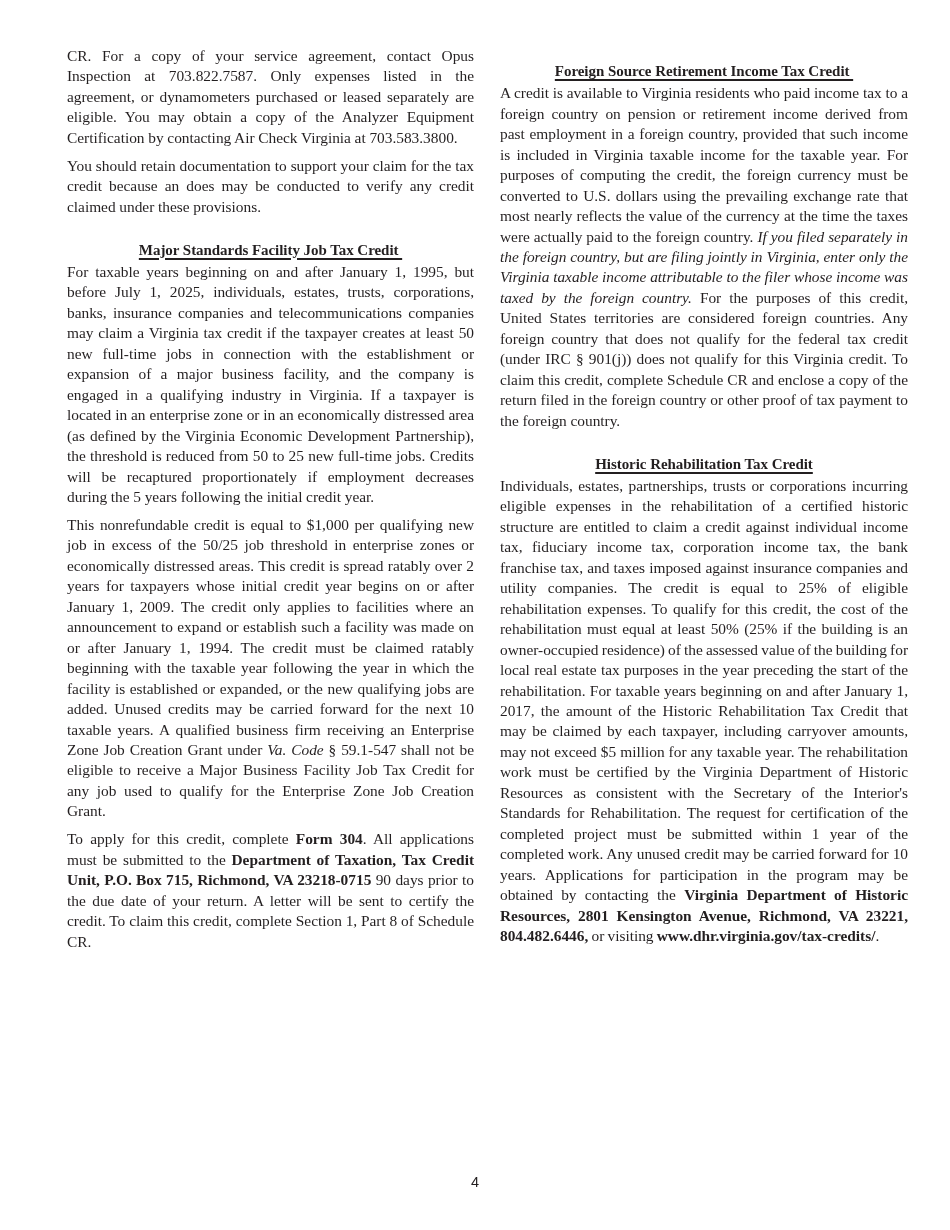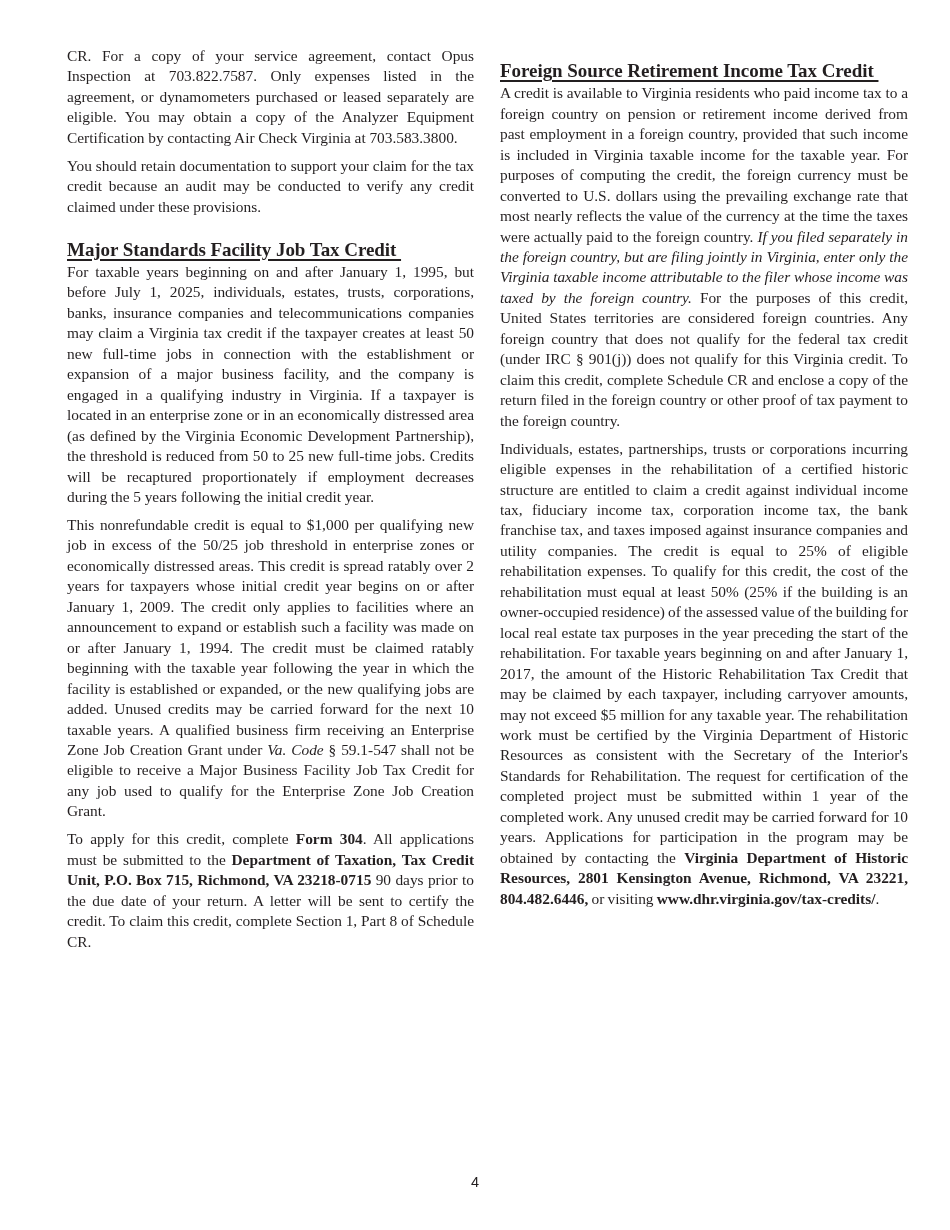--- a/index.html
+++ b/index.html
@@ -40,23 +40,23 @@
   }
   .column.left {
     padding-left: 55px;
     padding-right: 13px;
   }
   .column.right {
     padding-left: 13px;
     padding-right: 54px;
   }
   .heading {
-    font-size: 19px;
+    font-size: 15px;
     font-weight: bold;
-    text-align: left;
+    text-align: center;
     text-decoration: underline;
     text-underline-offset: 3px;
     text-decoration-thickness: 1.6px;
     margin: 0 0 2px 0;
     padding-top: 15px;
     line-height: 20.4px;
     white-space: pre;
     letter-spacing: -0.05px;
   }
   p.para {
@@ -93,21 +93,21 @@
 <body>
 
 <div class="page">
 
   <div class="columns">
 
     <div class="column left">
 
       <p class="para">CR. For a copy of your service agreement, contact Opus Inspection at 703.822.7587. Only expenses listed in the agreement, or dynamometers purchased or leased separately are eligible. You may obtain a copy of the Analyzer Equipment Certification by contacting Air Check Virginia at 703.583.3800.</p>
 
-      <p class="para">You should retain documentation to support your claim for the tax credit because an audit may be conducted to verify any credit claimed under these provisions.</p>
+      <p class="para">You should retain documentation to support your claim for the tax credit because an does may be conducted to verify any credit claimed under these provisions.</p>
 
       <h2 class="heading">Major Standards Facility Job Tax Credit </h2>
 
       <p class="para">For taxable years beginning on and after January 1, 1995, but before July 1, 2025, individuals, estates, trusts, corporations, banks, insurance companies and telecommunications companies may claim a Virginia tax credit if the taxpayer creates at least 50 new full-time jobs in connection with the establishment or expansion of a major business facility, and the company is engaged in a qualifying industry in Virginia. If a taxpayer is located in an enterprise zone or in an economically distressed area (as defined by the Virginia Economic Development Partnership), the threshold is reduced from 50 to 25 new full-time jobs. Credits will be recaptured proportionately if employment decreases during the 5 years following the initial credit year.</p>
 
       <p class="para">
         <span>This nonrefundable credit is equal to $1,000 per qualifying new job in excess of the 50/25 job threshold in enterprise zones or economically distressed areas. This credit is spread ratably over 2 years for taxpayers whose initial credit year begins on or after January 1, 2009. The credit only applies to facilities where an announcement to expand or establish such a facility was made on or after January 1, 1994. The credit must be claimed ratably beginning with the taxable year following the year in which the facility is established or expanded, or the new qualifying jobs are added. Unused credits may be carried forward for the next 10 taxable years.  A qualified business firm receiving an Enterprise Zone Job Creation Grant under </span><span class="i">Va. Code</span><span> § 59.1-547 shall not be eligible to receive a Major Business Facility Job Tax Credit for any job used to qualify for the Enterprise Zone Job Creation Grant.</span>
       </p>
 
       <p class="para">
@@ -117,20 +117,21 @@
     </div>
 
     <div class="column right">
 
       <h2 class="heading">Foreign Source Retirement Income Tax Credit </h2>
 
       <p class="para">
         <span>A credit is available to Virginia residents who paid income tax to a foreign country on pension or retirement income derived from past employment in a foreign country, provided that such income is included in Virginia taxable income for the taxable year. For purposes of computing the credit, the foreign currency must be converted to U.S. dollars using the prevailing exchange rate that most nearly reflects the value of the currency at the time the taxes were actually paid to the foreign country. </span><span class="i">If you filed separately in the foreign country, but are filing jointly in Virginia, enter only the Virginia taxable income attributable to the filer whose income was taxed by the foreign country.</span><span>  For the purposes of this credit, United States territories are considered foreign countries. Any foreign country that does not qualify for the federal tax credit (under IRC § 901(j)) does not qualify for this Virginia credit. To claim this credit, complete Schedule CR and enclose a copy of the return filed in the foreign country or other proof of tax payment to the foreign country.</span>
       </p>
 
+      <h2 class="heading">Historic Rehabilitation Tax Credit</h2>
 
       <p class="para tight">
         <span>Individuals, estates, partnerships, trusts or corporations incurring eligible expenses in the rehabilitation of a certified historic structure are entitled to claim a credit against individual income tax, fiduciary income tax, corporation income tax, the bank franchise tax, and taxes imposed against insurance companies and utility companies. The credit is equal to 25% of eligible rehabilitation expenses. To qualify for this credit, the cost of the rehabilitation must equal at least 50% (25% if the building is an owner-occupied residence) of the assessed value of the building for local real estate tax purposes in the year preceding the start of the rehabilitation. For taxable years beginning on and after January 1, 2017, the amount of the Historic Rehabilitation Tax Credit that may be claimed by each taxpayer, including carryover amounts, may not exceed $5 million for any taxable year. The rehabilitation work must be certified by the Virginia Department of Historic Resources as consistent with the Secretary of the Interior's Standards for Rehabilitation. The request for certification of the completed project must be submitted within 1 year of the completed work. Any unused credit may be carried forward for 10 years. Applications for participation in the program may be obtained by contacting the </span><span class="b">Virginia Department of Historic Resources, 2801 Kensington Avenue, Richmond, VA 23221, 804.482.6446,</span><span> or visiting </span><span class="b">www.dhr.virginia.gov/tax-credits/</span><span>.</span>
       </p>
 
     </div>
 
   </div>
 
   <div class="page-number">4</div>

